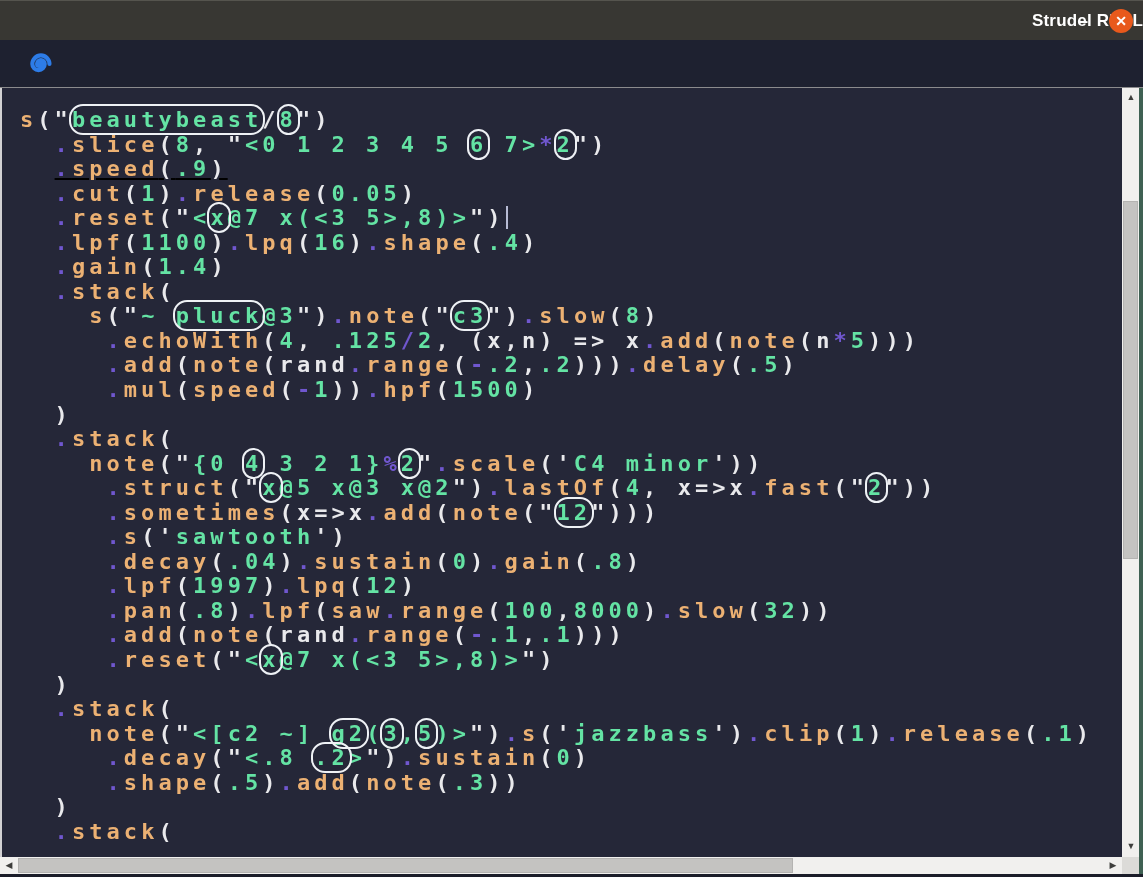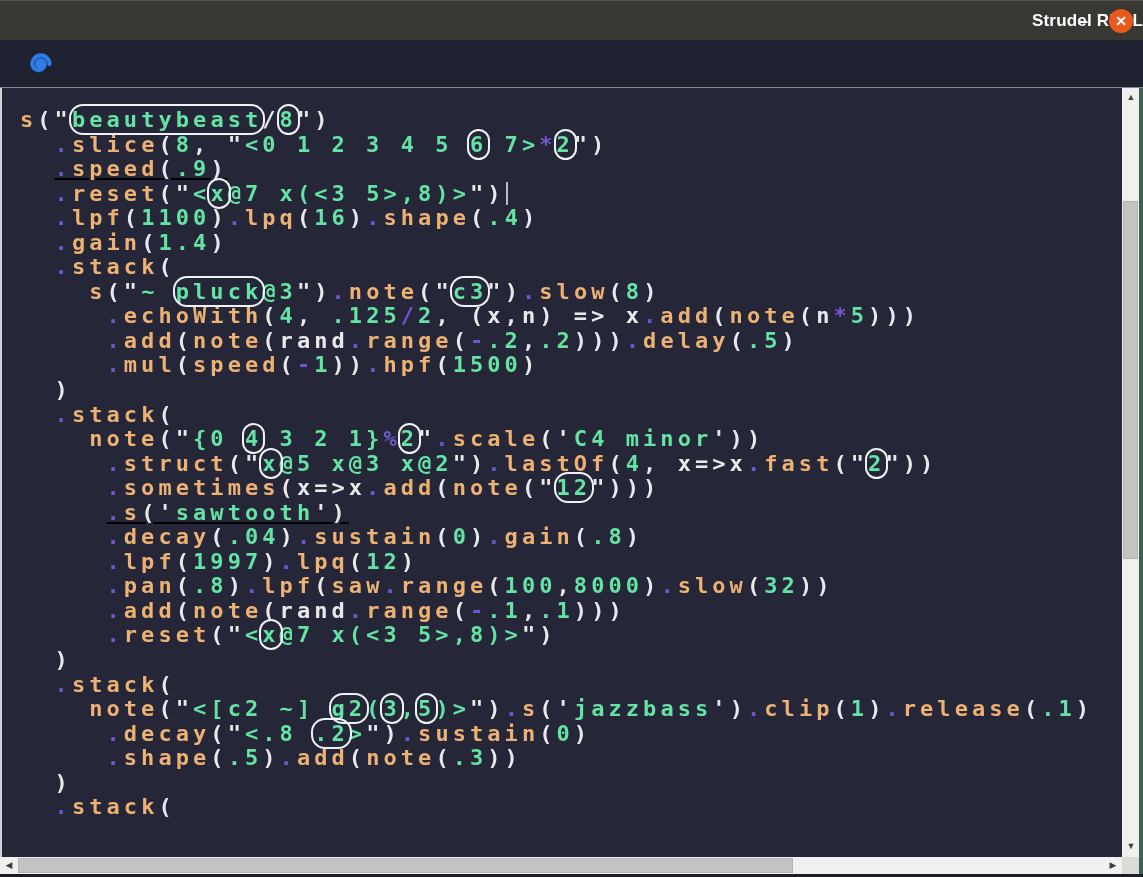--- a/index.html
+++ b/index.html
@@ -69,34 +69,35 @@
         <path d="M22 20 A2 2 0 1 1 18 20 A4 4 0 1 1 26 20 A6.5 6.5 0 1 1 13 20 A9 9 0 1 1 31 20" fill="none" stroke="#2d7ce7" stroke-width="4.4" stroke-linecap="round"></path>
       </svg>
     </a>
   </div>
 
   <div class="editor">
     <div class="code" id="code">
         <div class="line" style="padding-left: calc(0 * var(--ch));"><span class="tk-o">s</span><span class="tk-w">("</span><span class="tk-g boxed">beautybeast</span><span class="tk-w">/</span><span class="tk-g boxed">8</span><span class="tk-w">")</span></div>
         <div class="line" style="padding-left: calc(2 * var(--ch));"><span class="tk-p">.</span><span class="tk-o">slice</span><span class="tk-w">(</span><span class="tk-g">8</span><span class="tk-w">, "</span><span class="tk-g">&lt;0 1 2 3 4 5 </span><span class="tk-g boxed">6</span><span class="tk-g"> 7&gt;</span><span class="tk-p">*</span><span class="tk-g boxed">2</span><span class="tk-w">")</span></div>
         <div class="line" style="padding-left: calc(2 * var(--ch)); text-decoration: underline;"><span class="tk-p">.</span><span class="tk-o">speed</span><span class="tk-w">(</span><span class="tk-g">.9</span><span class="tk-w">)</span></div>
+        <div class="line" style="padding-left: calc(2 * var(--ch));"><span class="tk-p">.</span><span class="tk-o">cut</span><span class="tk-w">(</span><span class="tk-g">1</span><span class="tk-w">)</span><span class="tk-p">.</span><span class="tk-o">release</span><span class="tk-w">(</span><span class="tk-g">0.05</span><span class="tk-w">)</span></div>
         <div class="line" style="padding-left: calc(2 * var(--ch));"><span class="tk-p">.</span><span class="tk-o">reset</span><span class="tk-w">("</span><span class="tk-g">&lt;</span><span class="tk-g boxed">x</span><span class="tk-g">@7 x(&lt;3 5&gt;,8)&gt;</span><span class="tk-w">")</span><span class="caret"></span></div>
         <div class="line" style="padding-left: calc(2 * var(--ch));"><span class="tk-p">.</span><span class="tk-o">lpf</span><span class="tk-w">(</span><span class="tk-g">1100</span><span class="tk-w">)</span><span class="tk-p">.</span><span class="tk-o">lpq</span><span class="tk-w">(</span><span class="tk-g">16</span><span class="tk-w">)</span><span class="tk-p">.</span><span class="tk-o">shape</span><span class="tk-w">(</span><span class="tk-g">.4</span><span class="tk-w">)</span></div>
         <div class="line" style="padding-left: calc(2 * var(--ch));"><span class="tk-p">.</span><span class="tk-o">gain</span><span class="tk-w">(</span><span class="tk-g">1.4</span><span class="tk-w">)</span></div>
         <div class="line" style="padding-left: calc(2 * var(--ch));"><span class="tk-p">.</span><span class="tk-o">stack</span><span class="tk-w">(</span></div>
         <div class="line" style="padding-left: calc(4 * var(--ch));"><span class="tk-o">s</span><span class="tk-w">("</span><span class="tk-g">~ </span><span class="tk-g boxed">pluck</span><span class="tk-g">@3</span><span class="tk-w">")</span><span class="tk-p">.</span><span class="tk-o">note</span><span class="tk-w">("</span><span class="tk-g boxed">c3</span><span class="tk-w">")</span><span class="tk-p">.</span><span class="tk-o">slow</span><span class="tk-w">(</span><span class="tk-g">8</span><span class="tk-w">)</span></div>
         <div class="line" style="padding-left: calc(5 * var(--ch));"><span class="tk-p">.</span><span class="tk-o">echoWith</span><span class="tk-w">(</span><span class="tk-g">4</span><span class="tk-w">, </span><span class="tk-g">.125</span><span class="tk-p">/</span><span class="tk-g">2</span><span class="tk-w">, (x,n) =&gt; x</span><span class="tk-p">.</span><span class="tk-o">add</span><span class="tk-w">(</span><span class="tk-o">note</span><span class="tk-w">(</span><span class="tk-w">n</span><span class="tk-p">*</span><span class="tk-g">5</span><span class="tk-w">)))</span></div>
         <div class="line" style="padding-left: calc(5 * var(--ch));"><span class="tk-p">.</span><span class="tk-o">add</span><span class="tk-w">(</span><span class="tk-o">note</span><span class="tk-w">(</span><span class="tk-w">rand</span><span class="tk-p">.</span><span class="tk-o">range</span><span class="tk-w">(</span><span class="tk-p">-</span><span class="tk-g">.2</span><span class="tk-w">,</span><span class="tk-g">.2</span><span class="tk-w">)))</span><span class="tk-p">.</span><span class="tk-o">delay</span><span class="tk-w">(</span><span class="tk-g">.5</span><span class="tk-w">)</span></div>
         <div class="line" style="padding-left: calc(5 * var(--ch));"><span class="tk-p">.</span><span class="tk-o">mul</span><span class="tk-w">(</span><span class="tk-o">speed</span><span class="tk-w">(</span><span class="tk-p">-</span><span class="tk-g">1</span><span class="tk-w">))</span><span class="tk-p">.</span><span class="tk-o">hpf</span><span class="tk-w">(</span><span class="tk-g">1500</span><span class="tk-w">)</span></div>
         <div class="line" style="padding-left: calc(2 * var(--ch));"><span class="tk-w">)</span></div>
         <div class="line" style="padding-left: calc(2 * var(--ch));"><span class="tk-p">.</span><span class="tk-o">stack</span><span class="tk-w">(</span></div>
         <div class="line" style="padding-left: calc(4 * var(--ch));"><span class="tk-o">note</span><span class="tk-w">("</span><span class="tk-g">{0 </span><span class="tk-g boxed">4</span><span class="tk-g"> 3 2 1}</span><span class="tk-p">%</span><span class="tk-g boxed">2</span><span class="tk-w">"</span><span class="tk-p">.</span><span class="tk-o">scale</span><span class="tk-w">('</span><span class="tk-g">C4 minor</span><span class="tk-w">')</span><span class="tk-w">)</span></div>
         <div class="line" style="padding-left: calc(5 * var(--ch));"><span class="tk-p">.</span><span class="tk-o">struct</span><span class="tk-w">("</span><span class="tk-g boxed">x</span><span class="tk-g">@5 x@3 x@2</span><span class="tk-w">")</span><span class="tk-p">.</span><span class="tk-o">lastOf</span><span class="tk-w">(</span><span class="tk-g">4</span><span class="tk-w">, x=&gt;x</span><span class="tk-p">.</span><span class="tk-o">fast</span><span class="tk-w">("</span><span class="tk-g boxed">2</span><span class="tk-w">"))</span></div>
         <div class="line" style="padding-left: calc(5 * var(--ch));"><span class="tk-p">.</span><span class="tk-o">sometimes</span><span class="tk-w">(</span><span class="tk-w">x=&gt;x</span><span class="tk-p">.</span><span class="tk-o">add</span><span class="tk-w">(</span><span class="tk-o">note</span><span class="tk-w">("</span><span class="tk-g boxed">12</span><span class="tk-w">")))</span></div>
-        <div class="line" style="padding-left: calc(5 * var(--ch)); text-decoration: underline;"><span class="tk-p">.</span><span class="tk-o">s</span><span class="tk-w">('</span><span class="tk-g">sawtooth</span><span class="tk-w">')</span></div>
+        <div class="line" style="padding-left: calc(5 * var(--ch));"><span class="tk-p">.</span><span class="tk-o">s</span><span class="tk-w">('</span><span class="tk-g">sawtooth</span><span class="tk-w">')</span></div>
         <div class="line" style="padding-left: calc(5 * var(--ch));"><span class="tk-p">.</span><span class="tk-o">decay</span><span class="tk-w">(</span><span class="tk-g">.04</span><span class="tk-w">)</span><span class="tk-p">.</span><span class="tk-o">sustain</span><span class="tk-w">(</span><span class="tk-g">0</span><span class="tk-w">)</span><span class="tk-p">.</span><span class="tk-o">gain</span><span class="tk-w">(</span><span class="tk-g">.8</span><span class="tk-w">)</span></div>
         <div class="line" style="padding-left: calc(5 * var(--ch));"><span class="tk-p">.</span><span class="tk-o">lpf</span><span class="tk-w">(</span><span class="tk-g">1997</span><span class="tk-w">)</span><span class="tk-p">.</span><span class="tk-o">lpq</span><span class="tk-w">(</span><span class="tk-g">12</span><span class="tk-w">)</span></div>
         <div class="line" style="padding-left: calc(5 * var(--ch));"><span class="tk-p">.</span><span class="tk-o">pan</span><span class="tk-w">(</span><span class="tk-g">.8</span><span class="tk-w">)</span><span class="tk-p">.</span><span class="tk-o">lpf</span><span class="tk-w">(</span><span class="tk-o">saw</span><span class="tk-p">.</span><span class="tk-o">range</span><span class="tk-w">(</span><span class="tk-g">100</span><span class="tk-w">,</span><span class="tk-g">8000</span><span class="tk-w">)</span><span class="tk-p">.</span><span class="tk-o">slow</span><span class="tk-w">(</span><span class="tk-g">32</span><span class="tk-w">))</span></div>
         <div class="line" style="padding-left: calc(5 * var(--ch));"><span class="tk-p">.</span><span class="tk-o">add</span><span class="tk-w">(</span><span class="tk-o">note</span><span class="tk-w">(</span><span class="tk-w">rand</span><span class="tk-p">.</span><span class="tk-o">range</span><span class="tk-w">(</span><span class="tk-p">-</span><span class="tk-g">.1</span><span class="tk-w">,</span><span class="tk-g">.1</span><span class="tk-w">)))</span></div>
         <div class="line" style="padding-left: calc(5 * var(--ch));"><span class="tk-p">.</span><span class="tk-o">reset</span><span class="tk-w">("</span><span class="tk-g">&lt;</span><span class="tk-g boxed">x</span><span class="tk-g">@7 x(&lt;3 5&gt;,8)&gt;</span><span class="tk-w">")</span></div>
         <div class="line" style="padding-left: calc(2 * var(--ch));"><span class="tk-w">)</span></div>
         <div class="line" style="padding-left: calc(2 * var(--ch));"><span class="tk-p">.</span><span class="tk-o">stack</span><span class="tk-w">(</span></div>
         <div class="line" style="padding-left: calc(4 * var(--ch));"><span class="tk-o">note</span><span class="tk-w">("</span><span class="tk-g">&lt;[c2 ~] </span><span class="tk-g boxed">g2</span><span class="tk-g">(</span><span class="tk-g boxed">3</span><span class="tk-g">,</span><span class="tk-g boxed">5</span><span class="tk-g">)&gt;</span><span class="tk-w">")</span><span class="tk-p">.</span><span class="tk-o">s</span><span class="tk-w">('</span><span class="tk-g">jazzbass</span><span class="tk-w">')</span><span class="tk-p">.</span><span class="tk-o">clip</span><span class="tk-w">(</span><span class="tk-g">1</span><span class="tk-w">)</span><span class="tk-p">.</span><span class="tk-o">release</span><span class="tk-w">(</span><span class="tk-g">.1</span><span class="tk-w">)</span></div>
         <div class="line" style="padding-left: calc(5 * var(--ch));"><span class="tk-p">.</span><span class="tk-o">decay</span><span class="tk-w">("</span><span class="tk-g">&lt;.8 </span><span class="tk-g boxed">.2</span><span class="tk-g">&gt;</span><span class="tk-w">")</span><span class="tk-p">.</span><span class="tk-o">sustain</span><span class="tk-w">(</span><span class="tk-g">0</span><span class="tk-w">)</span></div>
         <div class="line" style="padding-left: calc(5 * var(--ch));"><span class="tk-p">.</span><span class="tk-o">shape</span><span class="tk-w">(</span><span class="tk-g">.5</span><span class="tk-w">)</span><span class="tk-p">.</span><span class="tk-o">add</span><span class="tk-w">(</span><span class="tk-o">note</span><span class="tk-w">(</span><span class="tk-g">.3</span><span class="tk-w">))</span></div>

